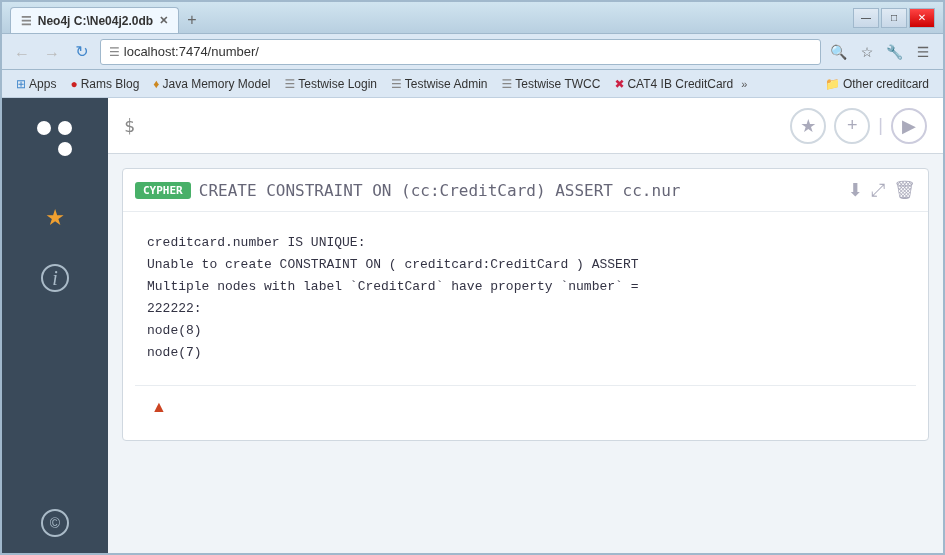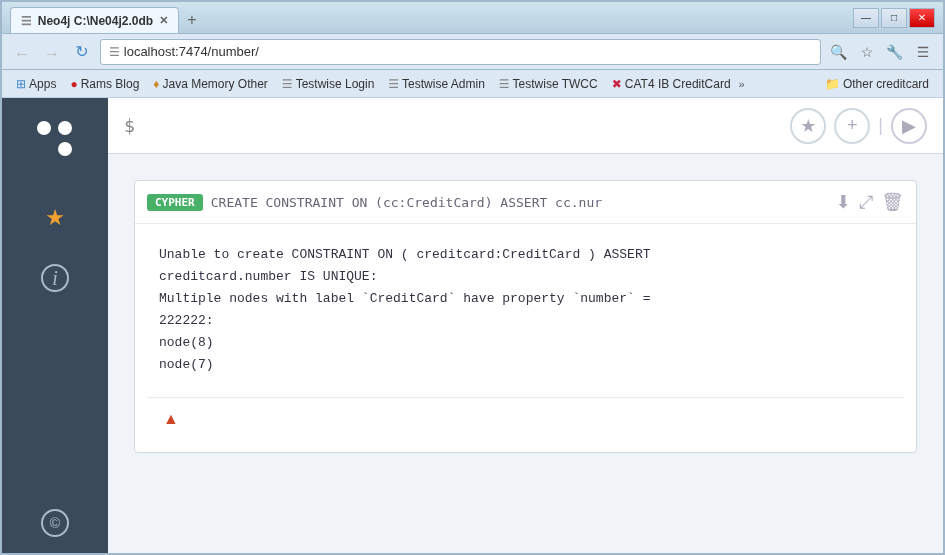--- a/index.html
+++ b/index.html
@@ -232,21 +232,21 @@
     }
     .btn-divider {
       color: #ccd;
       font-size: 18px;
     }
 
     
     .results-area {
       flex: 1;
       overflow-y: auto;
-      padding: 14px;
+      padding: 2px;
     }
 
     .result-panel {
       background: white;
       margin: 12px;
       border: 1px solid #d0d8e0;
       border-radius: 4px;
     }
 
     
@@ -263,21 +263,21 @@
       font-size: 11px;
       font-weight: bold;
       padding: 2px 8px;
       border-radius: 3px;
       font-family: monospace;
       flex-shrink: 0;
     }
     .cypher-query {
       flex: 1;
       font-family: monospace;
-      font-size: 13px;
+      font-size: 16px;
       color: #667;
       overflow: hidden;
       white-space: nowrap;
       text-overflow: ellipsis;
     }
     .result-actions {
       display: flex; gap: 8px; align-items: center;
     }
     .result-action-icon {
       color: #aab;
@@ -361,21 +361,21 @@
     <div class="bookmark-item">
       <span style="color:#4488cc;">⊞</span>
       <span>Apps</span>
     </div>
     <div class="bookmark-item">
       <span style="color:#cc2222;">●</span>
       <span>Rams Blog</span>
     </div>
     <div class="bookmark-item">
       <span style="color:#cc8822;">♦</span>
-      <span>Java Memory Other</span>
+      <span>Java Memory Model</span>
     </div>
     <div class="bookmark-item">
       <span style="color:#888;">☰</span>
       <span>Testwise Login</span>
     </div>
     <div class="bookmark-item">
       <span style="color:#888;">☰</span>
       <span>Testwise Admin</span>
     </div>
     <div class="bookmark-item">
@@ -436,22 +436,22 @@
             <span class="cypher-badge">CYPHER</span>
             <span class="cypher-query">CREATE CONSTRAINT ON (cc:CreditCard) ASSERT cc.nur</span>
             <div class="result-actions">
               <span class="result-action-icon">⬇</span>
               <span class="result-action-icon">⤢</span>
               <span class="result-action-icon">🗑</span>
             </div>
           </div>
 
           <div class="result-body">
+            <div>creditcard.number IS UNIQUE:</div>
             <div>Unable to create CONSTRAINT ON ( creditcard:CreditCard ) ASSERT</div>
-            <div>creditcard.number IS UNIQUE:</div>
             <div>Multiple nodes with label `CreditCard` have property `number` =</div>
             <div>222222:</div>
             <div>  node(8)</div>
             <div>  node(7)</div>
           </div>
 
           <div class="error-section">
             <span class="error-icon">▲</span>
           </div>
 

